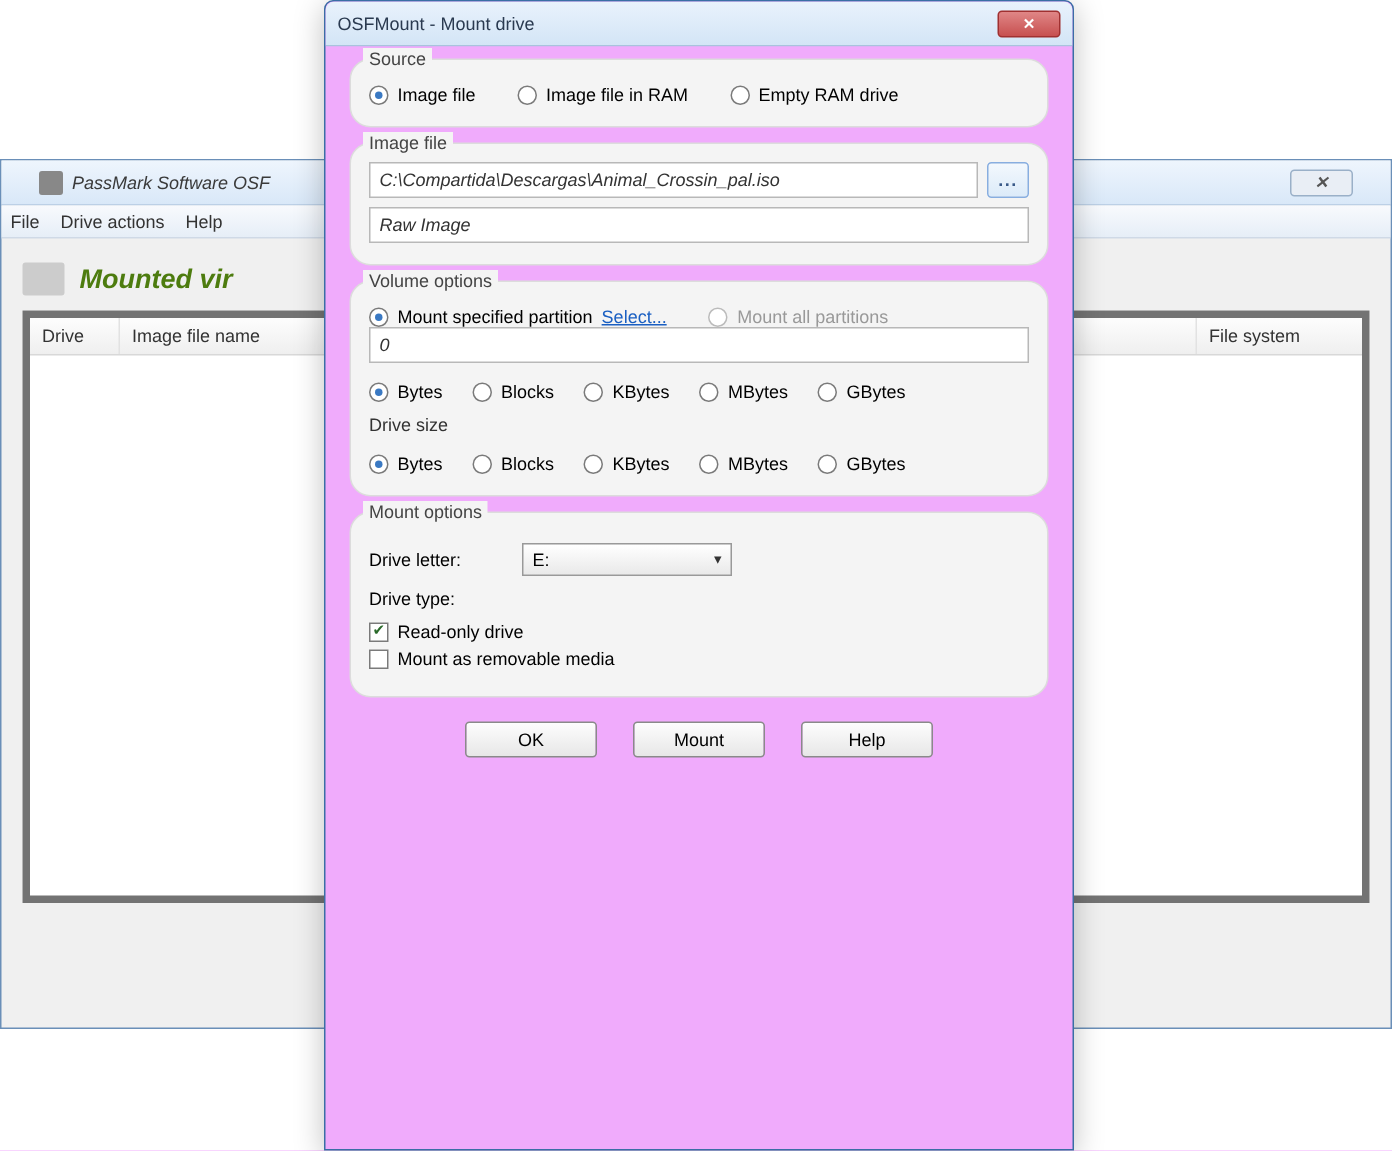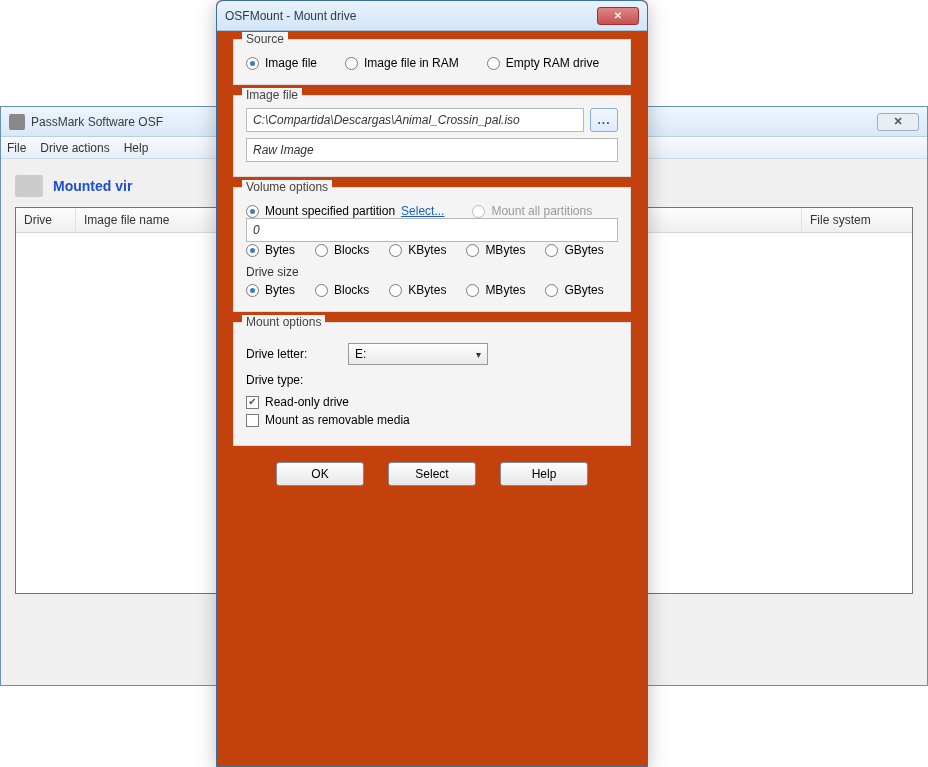--- a/index.html
+++ b/index.html
@@ -1,64 +1,64 @@
 <!DOCTYPE html>
 <html><head>
 <meta charset="utf-8">
 <style>
 * { box-sizing: border-box; font-family: "Segoe UI", Tahoma, sans-serif; font-size: 12px; }
 body { margin: 0; background: #fff; width: 928px; height: 767px; position: relative; overflow: hidden; }
 
 
 .bg-window { position: absolute; left: 0; top: 106px; width: 928px; height: 580px; border: 1px solid #6a8fb8; background: #f0f0f0; }
-.bg-titlebar { height: 30px; background: linear-gradient(#eef5fd, #d9e8f8); display: flex; align-items: center; padding: 0 8px; border-bottom: 1px solid #bcd0e6; }
+.bg-titlebar { height: 30px; background: linear-gradient(#eef5fd, #d9e8f8); display: flex; align-items: center; padding: 0 25px; border-bottom: 1px solid #bcd0e6; font-style: italic; }
 .bg-title { color: #3a3a3a; flex: 1; }
 .bg-close { width: 42px; height: 18px; background: #e9eef5; border: 1px solid #9ab0c8; border-radius: 3px; display: flex; align-items: center; justify-content: center; color: #555; font-weight: bold; font-size: 11px; }
 .hd-icon { width: 16px; height: 16px; margin-right: 6px; background: #888; display: inline-block; border-radius: 2px; }
 .bg-menubar { height: 22px; background: linear-gradient(#f8fafd, #e6eef7); display: flex; align-items: center; padding: 0 6px; gap: 14px; border-bottom: 1px solid #cfd9e6; }
 .bg-menuitem { color: #333; }
 .bg-content { padding: 10px 14px; }
 .bg-heading { display: flex; align-items: center; margin: 6px 0 10px 0; }
-.bg-heading .title { font-size: 14px; font-weight: bold; color: #1d4ed8; }
-.bg-table { border: 1px solid #737373; background: #fff; }
+.bg-heading .title { font-size: 18px; font-weight: bold; color: #4d7c0f; font-style: italic; }
+.bg-table { border: 5px solid #737373; background: #fff; }
 .bg-thead { display: flex; background: linear-gradient(#fdfdfd, #efefef); border-bottom: 1px solid #d8d8d8; }
 .bg-th { padding: 5px 8px; border-right: 1px solid #e2e2e2; color: #333; }
 .bg-th.drive { width: 60px; }
 .bg-th.ifn { flex: 1; }
 .bg-th.fs { width: 110px; border-right: none; }
 .bg-tbody { height: 360px; }
 .bg-buttons { display: flex; justify-content: center; margin-top: 18px; }
 .bg-btn { min-width: 120px; height: 24px; background: linear-gradient(#fdfdfd, #e7e7e7); border: 1px solid #9a9a9a; border-radius: 3px; display: flex; align-items: center; justify-content: center; padding: 0 14px; }
 
 
-.dialog { position: absolute; left: 216px; top: 0; width: 432px; height: 767px; border: 1px solid #3a6ea5; border-radius: 6px 6px 0 0; background: #c2410c; box-shadow: 0 4px 20px rgba(0,0,0,0.25); }
+.dialog { position: absolute; left: 216px; top: 0; width: 500px; height: 767px; border: 1px solid #3a6ea5; border-radius: 6px 6px 0 0; background: #f0abfc; box-shadow: 0 4px 20px rgba(0,0,0,0.25); }
 .dlg-titlebar { height: 30px; background: linear-gradient(#e9f2fc, #d3e5f6); display: flex; align-items: center; padding: 0 8px; border-bottom: 1px solid #a9c3dd; border-radius: 6px 6px 0 0; }
 .dlg-title { flex: 1; color: #2a3a50; }
 .dlg-close { width: 42px; height: 18px; background: linear-gradient(#e08686, #c75050); border: 1px solid #a03030; border-radius: 3px; display: flex; align-items: center; justify-content: center; color: #fff; font-weight: bold; font-size: 10px; }
 .dlg-body { padding: 8px 16px 14px 16px; }
 
-.group { border: 1px solid #dcdcdc; border-radius: 0; padding: 12px 12px 14px 12px; margin-bottom: 10px; background: #f4f4f4; position: relative; }
+.group { border: 1px solid #dcdcdc; border-radius: 14px; padding: 12px 12px 14px 12px; margin-bottom: 10px; background: #f4f4f4; position: relative; }
 .group-title { position: absolute; top: -8px; left: 8px; background: #f4f4f4; padding: 0 4px; color: #444; }
 
 .radio-row { display: flex; align-items: center; gap: 28px; margin-top: 4px; }
 .radio { display: flex; align-items: center; gap: 6px; }
 .rdot { width: 13px; height: 13px; border: 1px solid #7a7a7a; border-radius: 50%; background: #fff; position: relative; display: inline-block; }
 .rdot.checked::after { content: ""; position: absolute; left: 3px; top: 3px; width: 5px; height: 5px; border-radius: 50%; background: #3a79c3; }
 .radio.disabled { color: #999; }
 .radio.disabled .rdot { border-color: #bbb; }
 
 .field-label { color: #333; margin: 8px 0 4px 0; }
 .txtbox { width: 100%; height: 24px; border: 1px solid #b8b8b8; background: #fff; padding: 3px 6px; color: #333; display: flex; align-items: center; font-style: italic; }
 .path-row { display: flex; gap: 6px; margin-bottom: 6px; }
 .path-row .txtbox { flex: 1; }
 .browse-btn { width: 28px; height: 24px; border: 1px solid #88aee0; background: linear-gradient(#f3f8fd, #dcebf9); border-radius: 3px; display: flex; align-items: center; justify-content: center; color: #3a5a88; font-weight: bold; letter-spacing: 1px; }
 
 .link { color: #1a5fc2; text-decoration: underline; cursor: pointer; }
 
-.unit-row { display: flex; gap: 20px; margin-top: 1px; align-items: center; }
+.unit-row { display: flex; gap: 20px; margin-top: 12px; align-items: center; }
 
 .mount-row { display: flex; align-items: center; gap: 12px; margin: 8px 0; }
 .mount-row .mlabel { width: 90px; }
 .dropdown { width: 140px; height: 22px; border: 1px solid #999; background: linear-gradient(#fff, #e9e9e9); display: flex; align-items: center; padding: 0 6px; position: relative; }
 .dropdown::after { content: "▾"; position: absolute; right: 6px; color: #333; font-size: 10px; }
 
 .chk { display: flex; align-items: center; gap: 6px; margin: 4px 0; }
 .cbox { width: 13px; height: 13px; border: 1px solid #7a7a7a; background: #fff; display: inline-flex; align-items: center; justify-content: center; font-size: 10px; color: #2a6a2a; line-height: 1; }
 
 .dlg-buttons { display: flex; justify-content: center; gap: 24px; margin-top: 16px; }
@@ -211,18 +211,18 @@
         <span>Read-only drive</span>
       </div>
       <div class="chk">
         <span class="cbox"></span>
         <span>Mount as removable media</span>
       </div>
     </div>
 
     <div class="dlg-buttons">
       <div class="btn">OK</div>
-      <div class="btn">Select</div>
+      <div class="btn">Mount</div>
       <div class="btn">Help</div>
     </div>
 
   </div>
 </div>
 
 </body></html>

